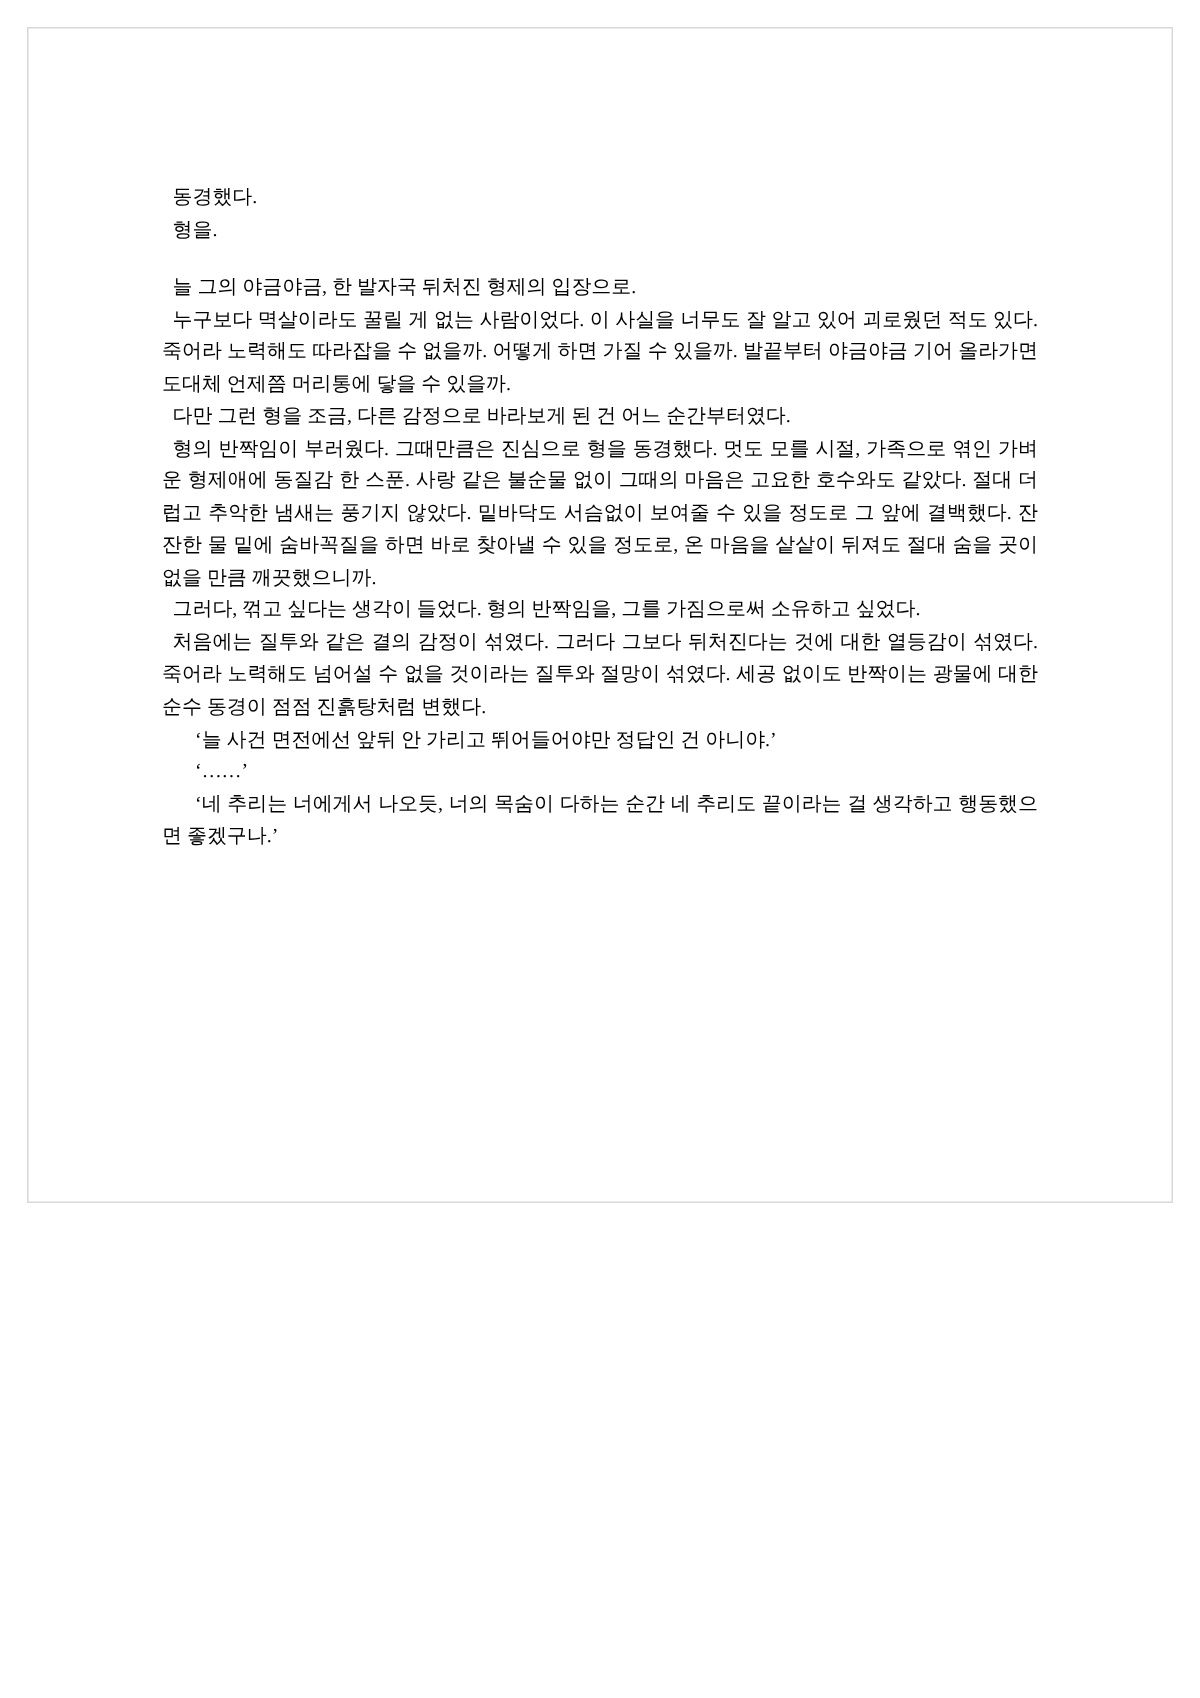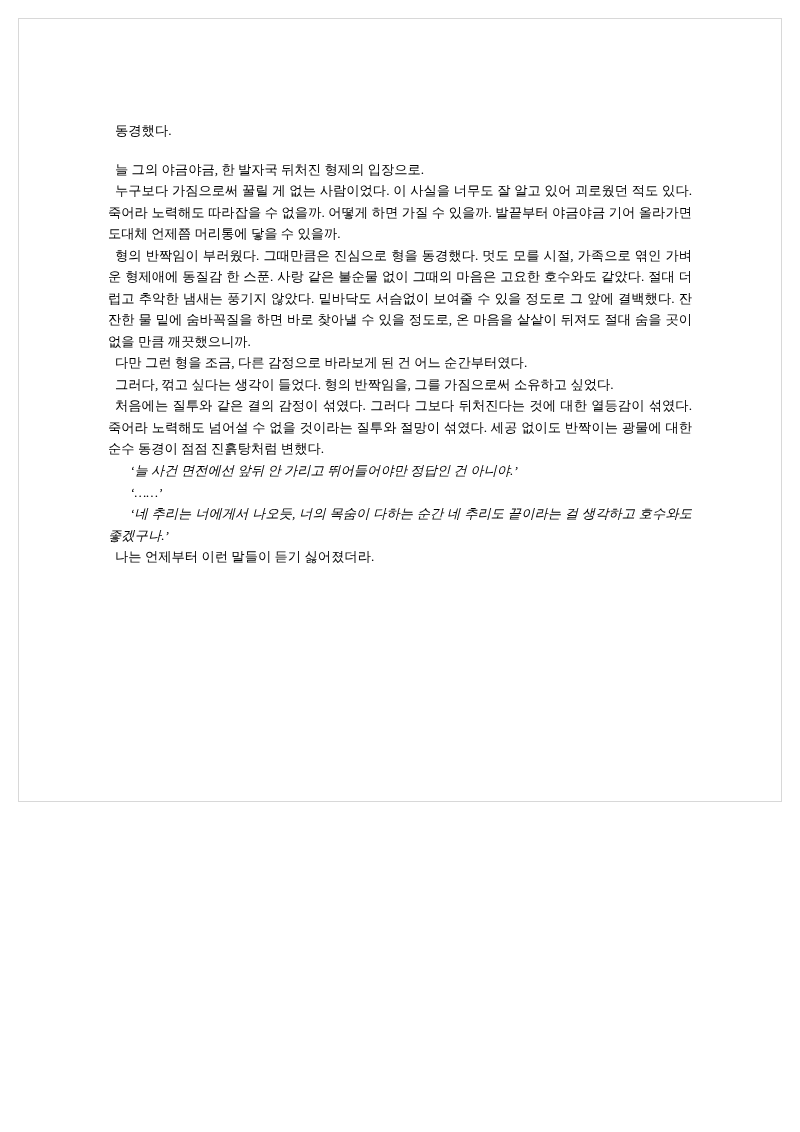--- a/index.html
+++ b/index.html
@@ -41,40 +41,39 @@
     line-height: 1.62;
     text-align: justify;
     text-justify: inter-word;
     text-indent: 0;
   }
   p.ind {
     text-indent: 7px;
   }
   p.quote {
     text-indent: 22px;
-    font-style: italic;
   }
   p.spacer {
     height: 17px;
     line-height: 17px;
     font-size: 13.3px;
   }
 </style>
 </head>
 <body>
 
 <div id="page">
   <div id="page-border"></div>
   <div id="text-body">
     <p class="ind">동경했다.</p>
+    <p class="ind">형을.</p>
     <p class="spacer"></p>
     <p class="ind">늘 그의 야금야금, 한 발자국 뒤처진 형제의 입장으로.</p>
-    <p class="ind">누구보다 가짐으로써 꿀릴 게 없는 사람이었다. 이 사실을 너무도 잘 알고 있어 괴로웠던 적도 있다. 죽어라 노력해도 따라잡을 수 없을까. 어떻게 하면 가질 수 있을까. 발끝부터 야금야금 기어 올라가면 도대체 언제쯤 머리통에 닿을 수 있을까.</p>
+    <p class="ind">누구보다 멱살이라도 꿀릴 게 없는 사람이었다. 이 사실을 너무도 잘 알고 있어 괴로웠던 적도 있다. 죽어라 노력해도 따라잡을 수 없을까. 어떻게 하면 가질 수 있을까. 발끝부터 야금야금 기어 올라가면 도대체 언제쯤 머리통에 닿을 수 있을까.</p>
+    <p class="ind">다만 그런 형을 조금, 다른 감정으로 바라보게 된 건 어느 순간부터였다.</p>
     <p class="ind">형의 반짝임이 부러웠다. 그때만큼은 진심으로 형을 동경했다. 멋도 모를 시절, 가족으로 엮인 가벼운 형제애에 동질감 한 스푼. 사랑 같은 불순물 없이 그때의 마음은 고요한 호수와도 같았다. 절대 더럽고 추악한 냄새는 풍기지 않았다. 밑바닥도 서슴없이 보여줄 수 있을 정도로 그 앞에 결백했다. 잔잔한 물 밑에 숨바꼭질을 하면 바로 찾아낼 수 있을 정도로, 온 마음을 샅샅이 뒤져도 절대 숨을 곳이 없을 만큼 깨끗했으니까.</p>
-    <p class="ind">다만 그런 형을 조금, 다른 감정으로 바라보게 된 건 어느 순간부터였다.</p>
     <p class="ind">그러다, 꺾고 싶다는 생각이 들었다. 형의 반짝임을, 그를 가짐으로써 소유하고 싶었다.</p>
     <p class="ind">처음에는 질투와 같은 결의 감정이 섞였다. 그러다 그보다 뒤처진다는 것에 대한 열등감이 섞였다. 죽어라 노력해도 넘어설 수 없을 것이라는 질투와 절망이 섞였다. 세공 없이도 반짝이는 광물에 대한 순수 동경이 점점 진흙탕처럼 변했다.</p>
     <p class="quote">‘늘 사건 면전에선 앞뒤 안 가리고 뛰어들어야만 정답인 건 아니야.’</p>
     <p class="quote">‘……’</p>
-    <p class="quote">‘네 추리는 너에게서 나오듯, 너의 목숨이 다하는 순간 네 추리도 끝이라는 걸 생각하고 호수와도 좋겠구나.’</p>
-    <p class="ind">나는 언제부터 이런 말들이 듣기 싫어졌더라.</p>
+    <p class="quote">‘네 추리는 너에게서 나오듯, 너의 목숨이 다하는 순간 네 추리도 끝이라는 걸 생각하고 행동했으면 좋겠구나.’</p>
   </div>
 </div>
 
 </body></html>

